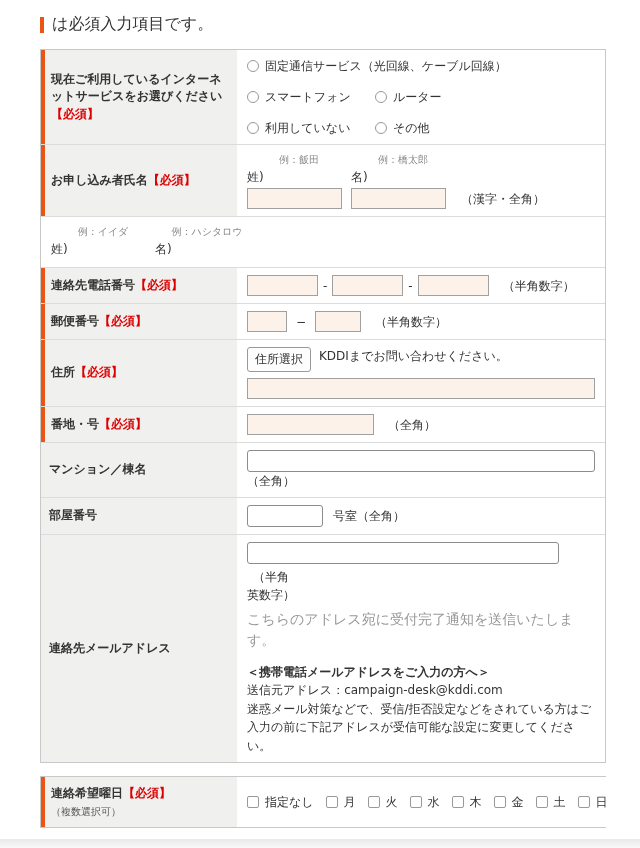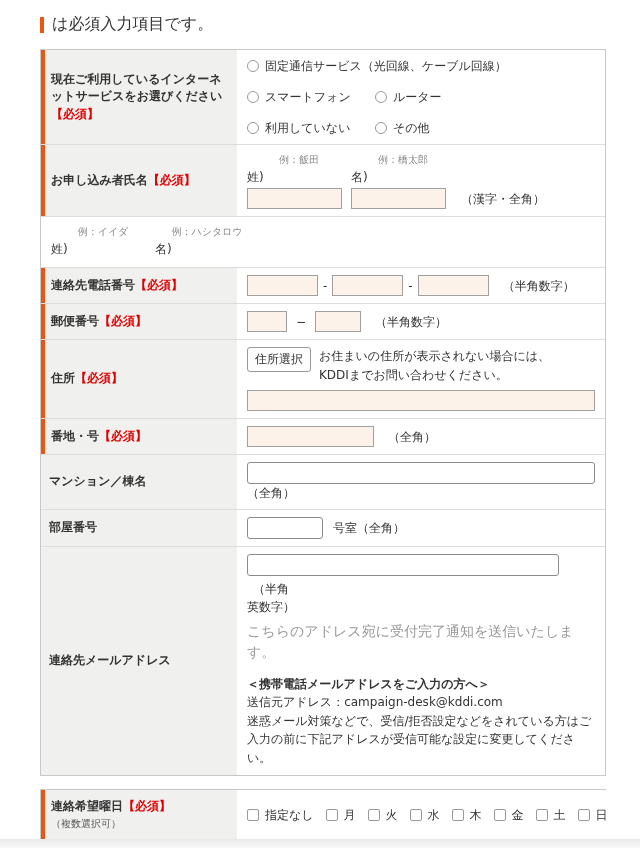--- a/index.html
+++ b/index.html
@@ -190,21 +190,20 @@
     </div>
 
     <div class="row">
       <div class="cell-label required">
         <div><span>住所</span><span class="req">【必須】</span></div>
       </div>
       <div class="cell-field">
         <div class="addr-top">
           <button class="addr-btn">住所選択</button>
           <div class="addr-lines">
-            <div>お住まいの住所が表示されない場合には、</div>
             <div>KDDIまでお問い合わせください。</div>
           </div>
         </div>
         <input class="inp addr-input" style="">
       </div>
     </div>
 
     <div class="row">
       <div class="cell-label required">
         <div><span>番地・号</span><span class="req">【必須】</span></div>

